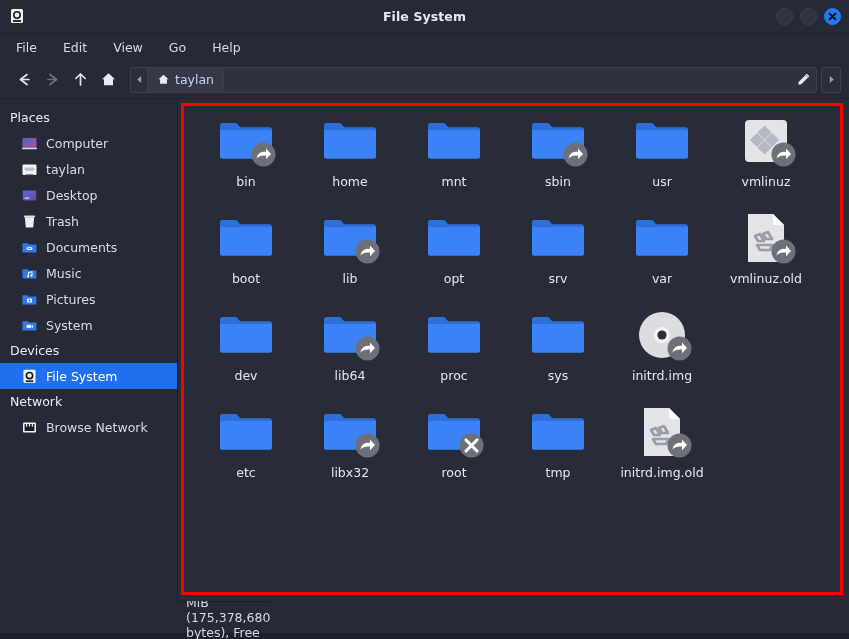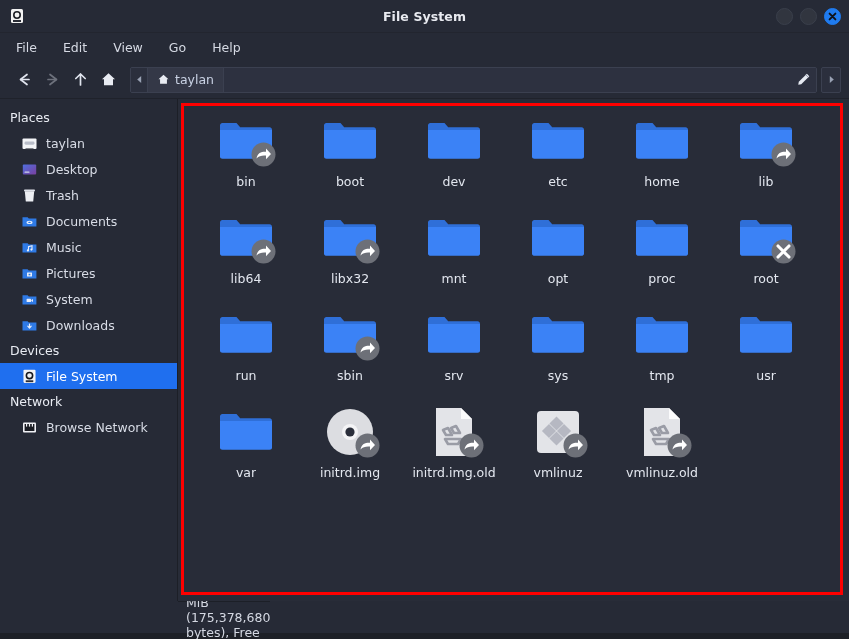--- a/index.html
+++ b/index.html
@@ -141,20 +141,21 @@
     left: 3px; top: 4px; right: 6px; bottom: 6px;
     border: 3px solid #ff0000;
     pointer-events: none; z-index: 5;
   }
   .grid {
     position: absolute; left: 0; top: 0; right: 0; bottom: 0;
     padding: 13px 10px 8px 16px;
     display: flex; flex-wrap: wrap;
     align-content: flex-start;
     overflow: hidden;
+    flex-direction: column;
   }
   .cell {
     width: 104px; height: 97px;
     display: flex; flex-direction: column;
     align-items: center; justify-content: flex-start;
     cursor: default;
   }
   .ico {
     width: 62px; height: 58px; position: relative;
     display: flex; align-items: center; justify-content: center;
@@ -269,20 +270,35 @@
         </svg>
       </div>
     </div>
   </div>
 
   <div class="body">
 
     <div class="sidebar">
       <div class="side-head">Places</div>
 
+      <div class="side-item">
+        <span class="sicon">
+          <svg width="17" height="17" viewBox="0 0 17 17">
+            <defs>
+                <linearGradient id="gcomp" x1="0" y1="0" x2="1" y2="1">
+              <stop offset="0" stop-color="#4b5fd1"></stop>
+                  <stop offset="1" stop-color="#b4508f"></stop>
+            </linearGradient>
+              </defs>
+            <rect x="1.5" y="3" width="14" height="9" rx="1" fill="url(#gcomp)"></rect>
+            <rect x="1" y="12.6" width="15" height="1.6" rx=".6" fill="#d8dbe4"></rect>
+          </svg>
+        </span>
+        <span>Computer</span>
+      </div>
 
       <div class="side-item">
         <span class="sicon">
           <svg width="17" height="17" viewBox="0 0 17 17">
             <rect x="1.5" y="3.5" width="14" height="10.5" rx="1" fill="#f3f4f7"></rect>
             <rect x="3.5" y="6.5" width="10" height="3.2" rx="1.4" fill="#b9bdc9"></rect>
             <rect x="4.5" y="13.4" width="8" height="1.6" fill="#2f323c"></rect>
           </svg>
         </span>
         <span>taylan</span>
@@ -352,29 +368,20 @@
         <span class="sicon">
           <svg width="17" height="17" viewBox="0 0 17 17">
             <path d="M1.5 4.3 H6.6 L7.8 5.6 H15.4 V13.6 H1.5 Z" fill="#2f7ae5"></path>
             <rect x="5.6" y="7.8" width="4.4" height="3.3" rx=".6" fill="#e9eefa"></rect>
             <path d="M10.3 9 L12 7.9 V11 L10.3 9.9 Z" fill="#e9eefa"></path>
           </svg>
         </span>
         <span>System</span>
       </div>
 
-      <div class="side-item">
-        <span class="sicon">
-          <svg width="17" height="17" viewBox="0 0 17 17">
-            <path d="M1.5 4.3 H6.6 L7.8 5.6 H15.4 V13.6 H1.5 Z" fill="#2f7ae5"></path>
-            <path d="M8.5 7 V10.6 M6.8 9.2 L8.5 11 L10.2 9.2" fill="none" stroke="#e9eefa" stroke-width="1.2" stroke-linecap="round" stroke-linejoin="round"></path>
-          </svg>
-        </span>
-        <span>Downloads</span>
-      </div>
 
       <div class="side-head">Devices</div>
 
       <div class="side-item selected">
         <span class="sicon">
           <svg width="17" height="17" viewBox="0 0 18 18">
             <rect x="2.6" y="1.8" width="12.8" height="14" rx="1.2" fill="#f2f3f6"></rect>
             <circle cx="9" cy="8" r="3.3" fill="none" stroke="#15171d" stroke-width="1.7"></circle>
             <rect x="5" y="13" width="8" height="2" fill="#2a2d36"></rect>
           </svg>
@@ -530,29 +537,20 @@
                 <path d="M2 12 H54 V38.5 C54 39.8 53 40.8 51.6 40.8 H4.4 C3 40.8 2 39.8 2 38.5 Z" fill="#3b82f6"></path>
               </svg>
               <div class="emblem">
                 <svg width="25" height="25" viewBox="0 0 25 25">
                   <circle cx="12.5" cy="12.5" r="12" fill="#6d7078"></circle>
                   <path d="M7 7 L18 18 M18 7 L7 18" stroke="#ffffff" stroke-width="3.1" stroke-linecap="round"></path>
                 </svg>
               </div>
             </div>
             <div class="cname">root</div>
-          </div>
-          <div class="cell">
-            <div class="ico">
-              <svg width="56" height="47" viewBox="0 0 56 47">
-                <path d="M2 7.5 C2 6 3 5 4.4 5 H18.5 L22.2 9.2 H51.6 C53 9.2 54 10.2 54 11.6 V13.5 H2 Z" fill="#2f6fd8"></path>
-                <path d="M2 12 H54 V38.5 C54 39.8 53 40.8 51.6 40.8 H4.4 C3 40.8 2 39.8 2 38.5 Z" fill="#3b82f6"></path>
-              </svg>
-            </div>
-            <div class="cname">run</div>
           </div>
           <div class="cell">
             <div class="ico">
               <svg width="56" height="47" viewBox="0 0 56 47">
                 <path d="M2 7.5 C2 6 3 5 4.4 5 H18.5 L22.2 9.2 H51.6 C53 9.2 54 10.2 54 11.6 V13.5 H2 Z" fill="#2f6fd8"></path>
                 <path d="M2 12 H54 V38.5 C54 39.8 53 40.8 51.6 40.8 H4.4 C3 40.8 2 39.8 2 38.5 Z" fill="#3b82f6"></path>
               </svg>
               <div class="emblem">
                 <svg width="25" height="25" viewBox="0 0 25 25">
                   <circle cx="12.5" cy="12.5" r="12" fill="#6d7078"></circle>

